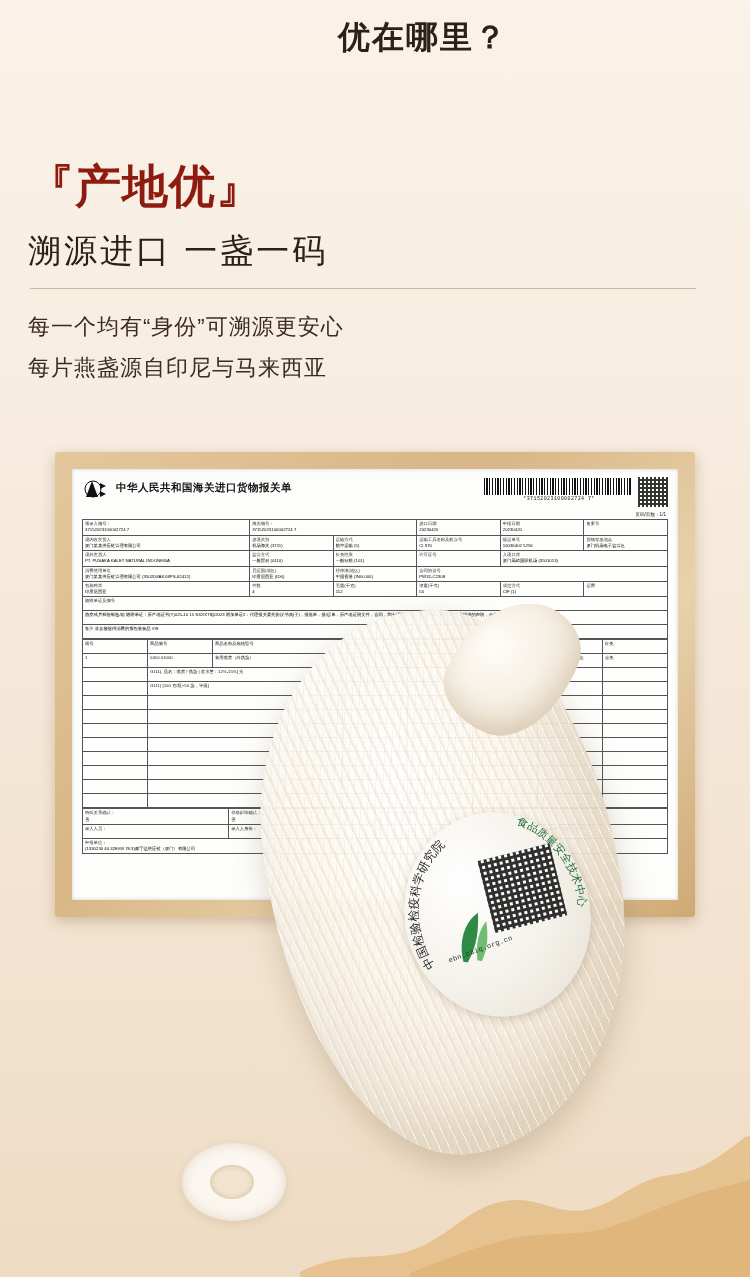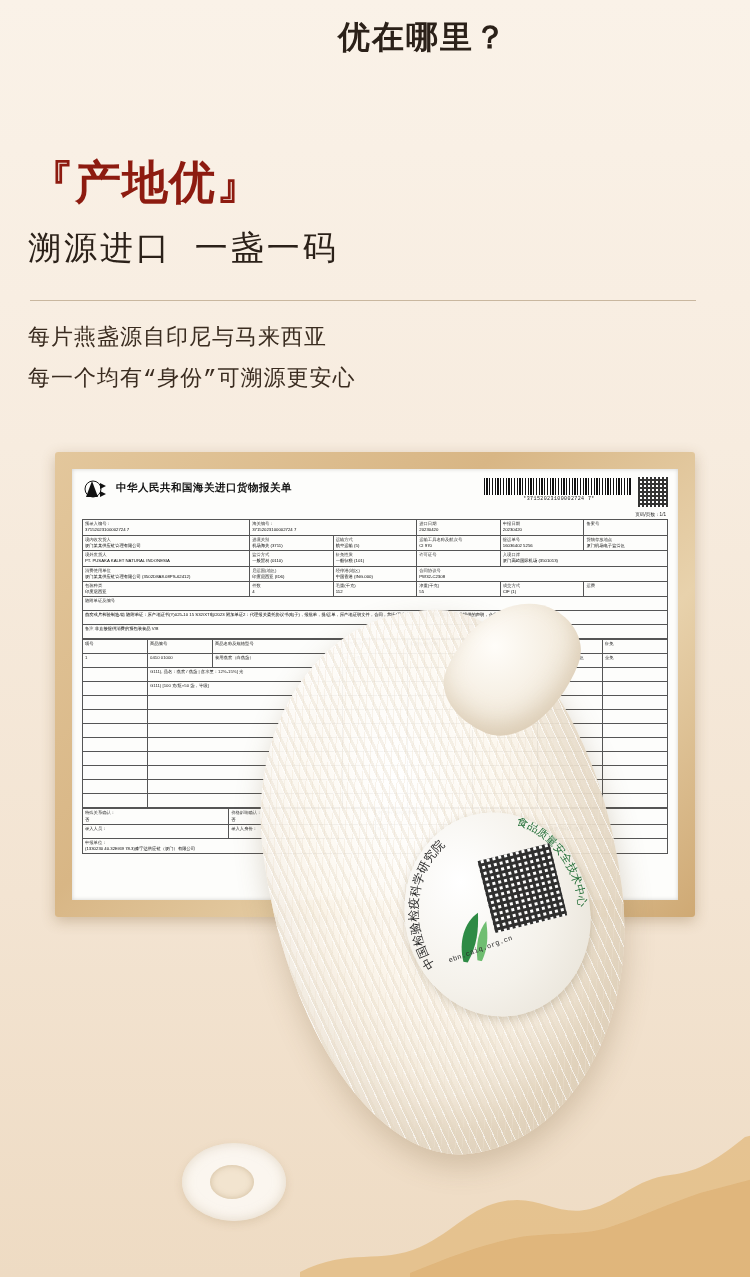--- a/index.html
+++ b/index.html
@@ -33,35 +33,34 @@
     letter-spacing: 2px;
     color: #2b2119;
     padding-left: 48px;
   }
   
   .title-block {
     position: absolute;
     top: 158px;
     left: 28px;
     width: 694px;
-    font-family: Liberation Mono, monospace;
   }
   .brand-title {
     font-size: 46px;
     font-weight: bold;
     color: #8d1b10;
     letter-spacing: 1px;
     line-height: 1.25;
     margin: 0 0 14px 0;
   }
   .sub-title {
     font-size: 33px;
     color: #2b2119;
     letter-spacing: 3px;
-    margin: 0 0 28px 0;
+    margin: 0 0 16px 0;
     line-height: 1.3;
   }
   .rule {
     width: 666px;
     height: 1px;
     background: #c9b79f;
     margin: 16px 0 18px 2px;
   }
   .desc {
     font-size: 22px;
@@ -311,22 +310,22 @@
 <body>
 
 <div class="page">
 
   <div class="headline">优在哪里？</div>
 
   <div class="title-block">
     <div class="brand-title">『产地优』</div>
     <div class="sub-title">溯源进口  一盏一码</div>
     <div class="rule"></div>
+    <div class="desc">每一个均有“身份”可溯源更安心</div>
     <div class="desc">每片燕盏源自印尼与马来西亚</div>
-    <div class="desc">每一个均有“身份”可溯源更安心</div>
   </div>
 
   <div class="photo">
 
     <svg class="map-shape" viewBox="0 0 470 180">
       <path d="M10,175 C60,150 90,168 130,150 C165,134 180,110 215,104 C250,98 268,120 300,112
                C330,104 345,82 380,78 C410,75 430,60 455,40 L470,36 L470,180 L10,180 Z" fill="#e0b472" opacity="0.75"></path>
       <path d="M120,176 C160,160 185,150 220,142 C255,134 290,140 320,130 C350,120 380,106 410,96
                L470,80 L470,180 L120,180 Z" fill="#d8a55f" opacity="0.6"></path>
     </svg>

